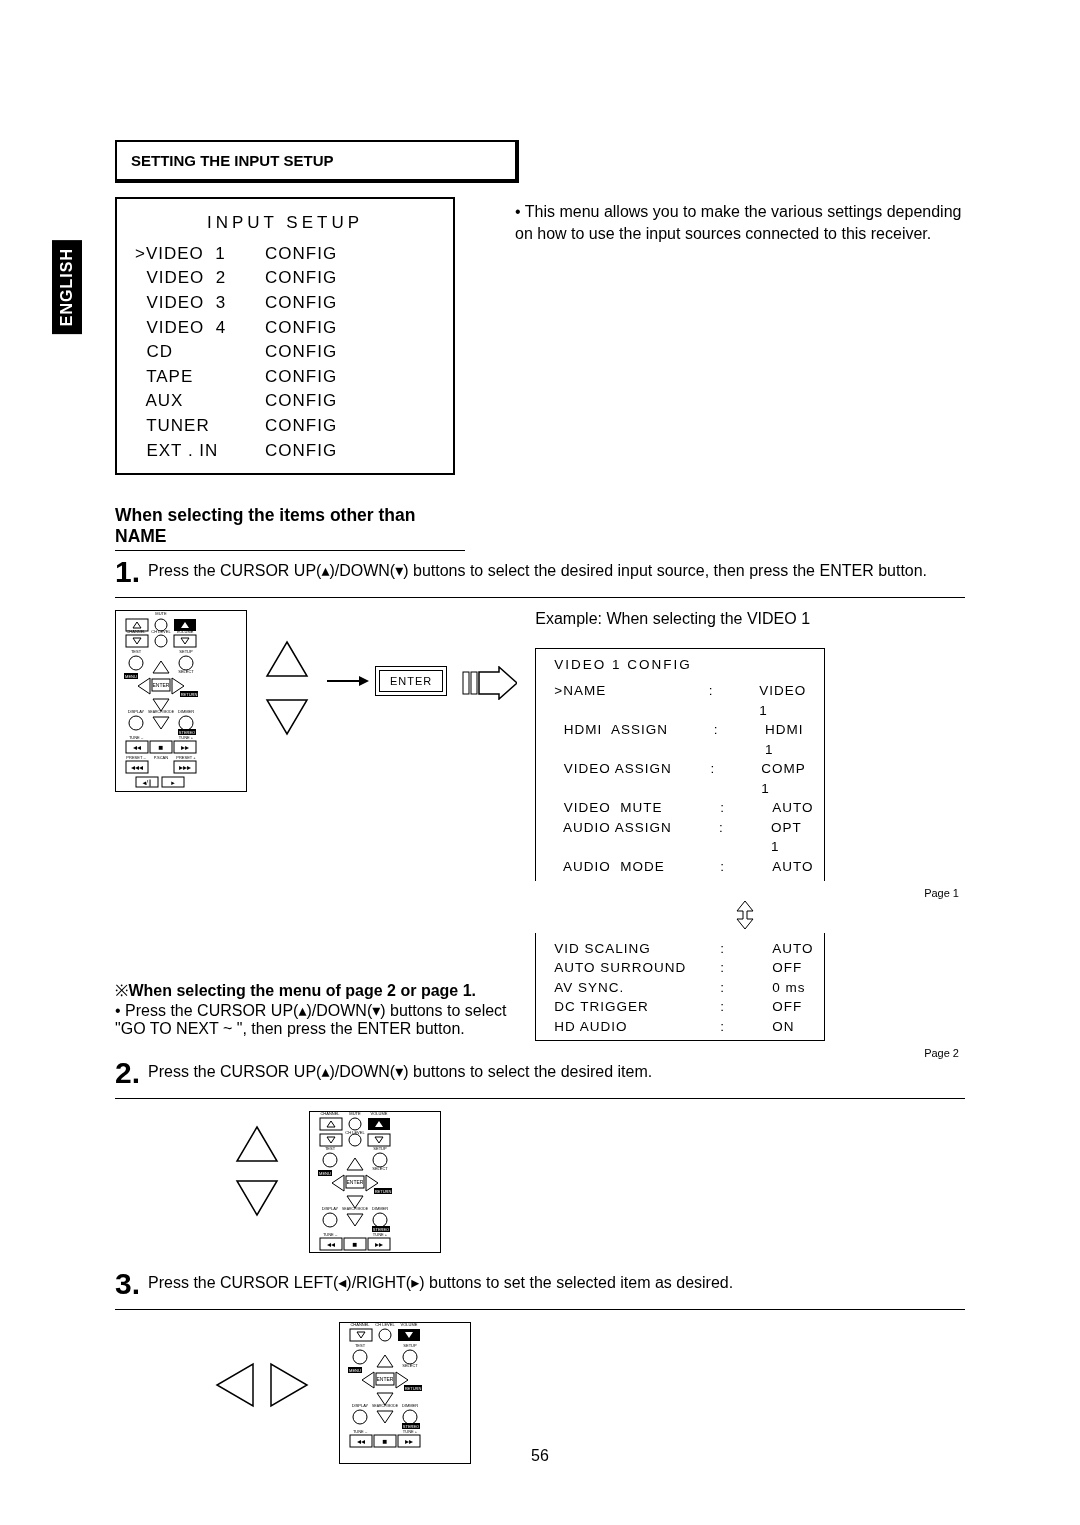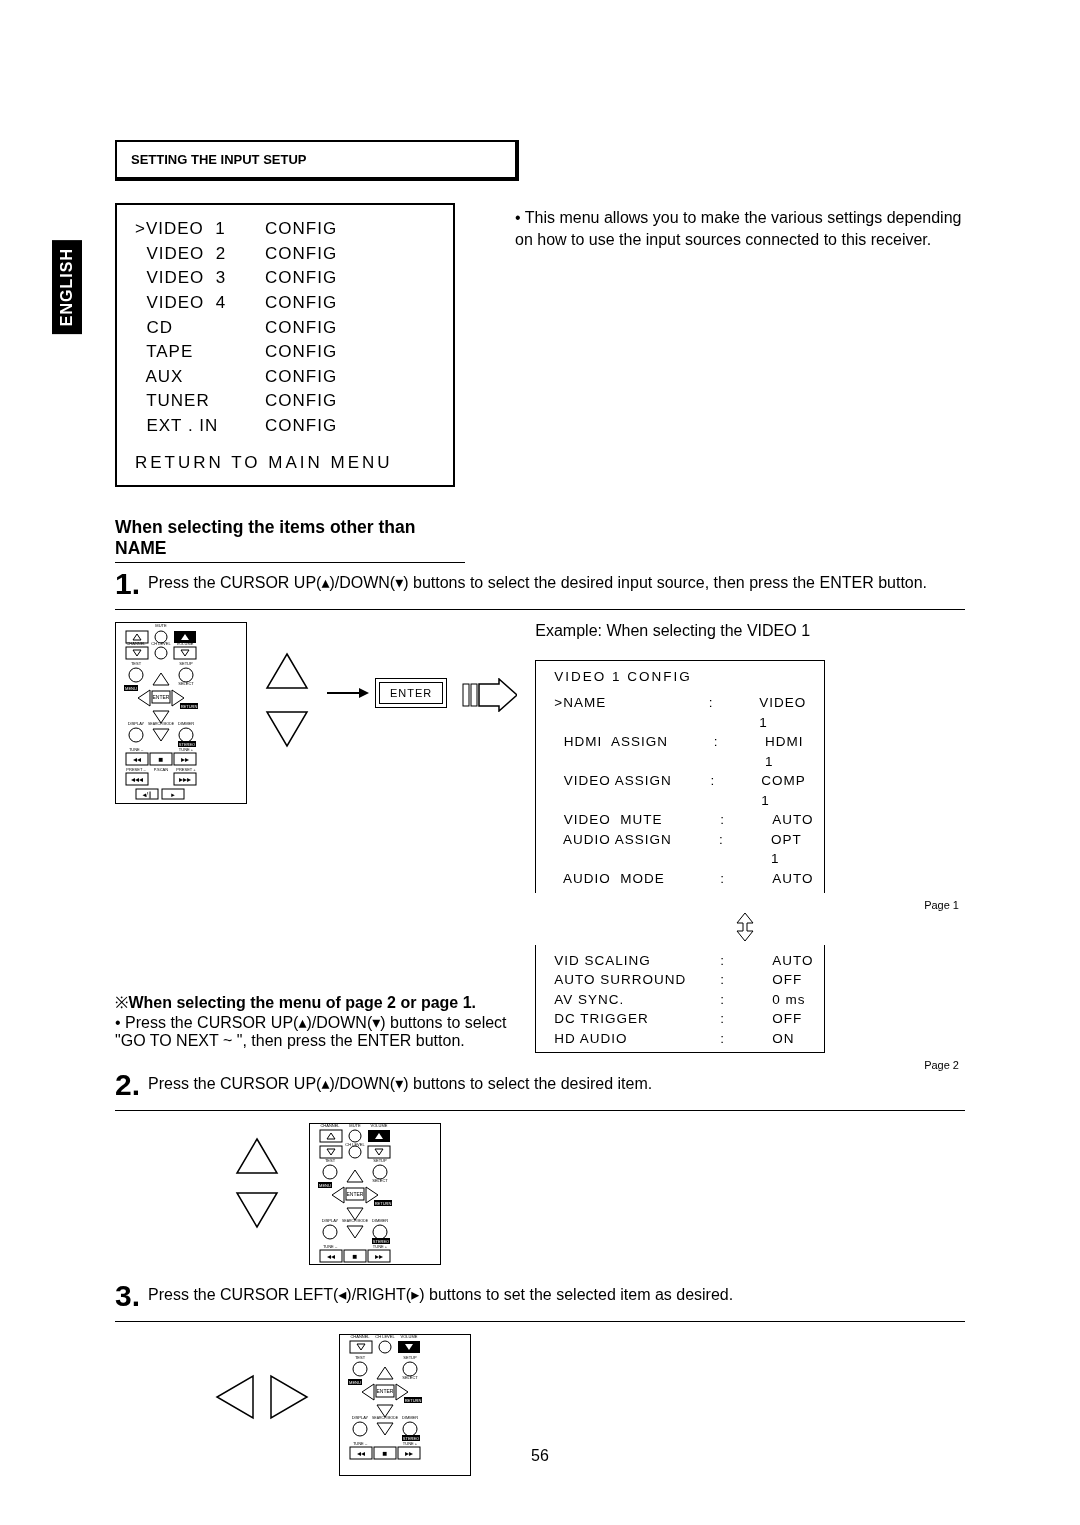--- a/index.html
+++ b/index.html
@@ -31,23 +31,23 @@
     padding: 8px 6px;
     letter-spacing: 1px;
   }
   .section-title-box {
     border: 2.5px solid #000;
     border-right-width: 4px;
     border-bottom-width: 4px;
     width: 370px;
     padding: 10px 14px;
     font-weight: bold;
-    font-size: 13px;
+    font-size: 15px;
     font-family: Arial, sans-serif;
-    margin-bottom: 22px;
+    margin-bottom: 14px;
   }
   .top-row {
     display: flex;
     gap: 60px;
     align-items: flex-start;
   }
   .lcd-box {
     border: 2px solid #000;
     width: 300px;
     padding: 12px 18px 10px 18px;
@@ -108,20 +108,21 @@
 <body>
 
 <div class="page">
 
   <div class="lang-tab">ENGLISH</div>
 
   <div class="section-title-box">SETTING THE INPUT SETUP</div>
 
   <div class="top-row">
     <div class="lcd-box">
+      <div class="lcd-title">INPUT  SETUP</div>
       <div class="lcd-row">
           <span class="l">&gt;VIDEO  1</span>
           <span class="r">CONFIG</span>
         </div>
       <div class="lcd-row">
           <span class="l">  VIDEO  2</span>
           <span class="r">CONFIG</span>
         </div>
       <div class="lcd-row">
           <span class="l">  VIDEO  3</span>
@@ -144,21 +145,20 @@
           <span class="r">CONFIG</span>
         </div>
       <div class="lcd-row">
           <span class="l">  TUNER</span>
           <span class="r">CONFIG</span>
         </div>
       <div class="lcd-row">
           <span class="l">  EXT . IN</span>
           <span class="r">CONFIG</span>
         </div>
-      <div class="lcd-footer">RETURN  TO  MAIN   MENU</div>
     </div>
     <div class="desc-text" style="flex:1">This menu allows you to make the various settings depending on how to use the input sources connected to this receiver.</div>
   </div>
 
   <div class="subhead">When selecting the items other than NAME</div>
 
   <div class="step">
     <div class="step-num">1.</div>
     <div>Press the CURSOR UP(▴)/DOWN(▾) buttons to select the desired input source, then press the ENTER button.</div>
   </div>

